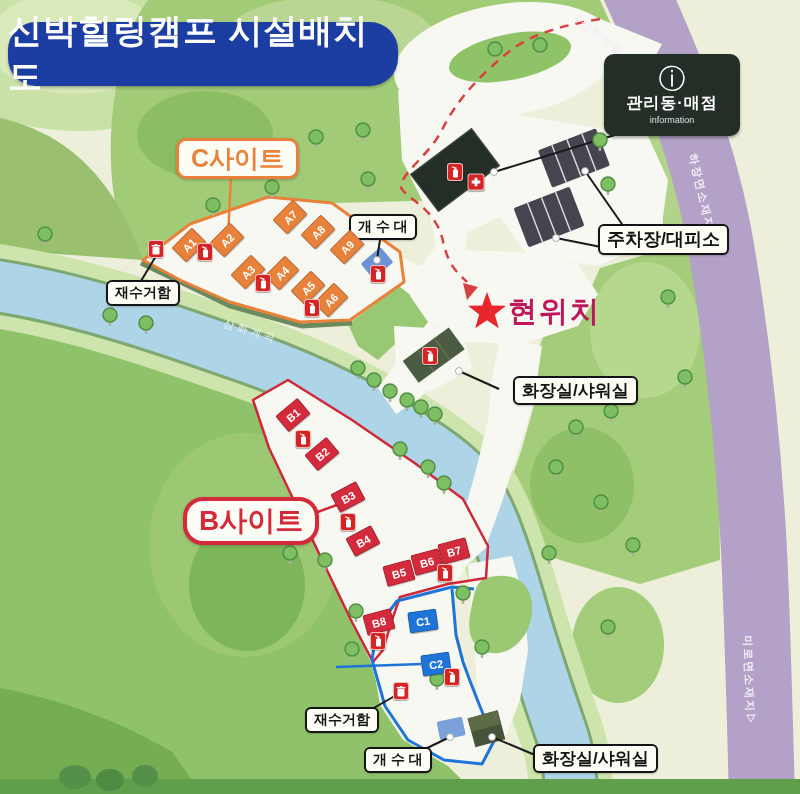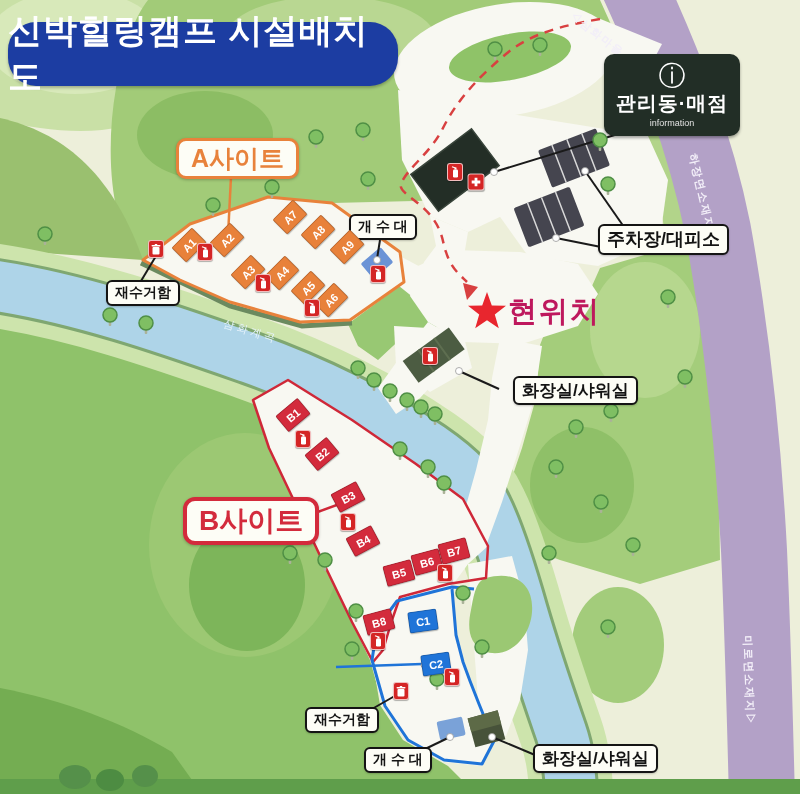--- a/index.html
+++ b/index.html
@@ -9,28 +9,28 @@
   .ov{position:absolute;left:0;top:0;width:800px;height:794px;}
 
   .title-banner{position:absolute;left:8px;top:22px;width:390px;height:64px;
     background:#1c3da2;border-radius:28px;display:flex;align-items:center;justify-content:center;
     color:#fff;font-size:34px;font-weight:bold;letter-spacing:1px;box-shadow:0 2px 3px rgba(0,0,0,.25);}
 
   .callout{position:absolute;background:#fdfdf6;border:2px solid #141414;border-radius:6px;
     font-weight:bold;color:#141414;padding:2px 7px;white-space:nowrap;line-height:1.25;
     box-shadow:0 1px 2px rgba(0,0,0,.2);}
 
-  .site-label{position:absolute;background:#fdfdf6;border-radius:12px;font-weight:bold;
+  .site-label{position:absolute;background:#fdfdf6;border-radius:20px;font-weight:bold;
     padding:1px 12px;white-space:nowrap;box-shadow:0 1px 3px rgba(0,0,0,.25);}
 
   .info-sign{position:absolute;left:604px;top:54px;width:136px;height:82px;background:#222e26;
     border-radius:10px;color:#fff;display:flex;flex-direction:column;align-items:center;
     justify-content:center;box-shadow:0 2px 3px rgba(0,0,0,.35);}
   .info-icon{font-size:27px;line-height:26px;}
-  .info-title{font-size:20px;font-weight:bold;letter-spacing:1px;margin-top:1px;}
+  .info-title{font-size:16px;font-weight:bold;letter-spacing:1px;margin-top:1px;}
   .info-sub{font-size:9px;color:#e2e2e2;margin-top:1px;text-align:center;}
 
   .cur-loc{position:absolute;left:508px;top:292px;color:#be185d;font-size:29px;font-weight:bold;letter-spacing:2px;}
 
   .road-label{position:absolute;color:#f2eef8;font-size:11px;font-weight:bold;letter-spacing:2px;
     white-space:nowrap;transform-origin:left top;}
   .river-label{position:absolute;left:226px;top:316px;color:#e6f3fb;font-size:11px;letter-spacing:3px;
     transform:rotate(17deg);transform-origin:left top;white-space:nowrap;}
 
   .pad{position:absolute;width:27px;height:19px;display:flex;align-items:center;justify-content:center;
@@ -329,21 +329,21 @@
     <div class="river-label">삼화계곡</div>
 
     <div class="title-banner">신박힐링캠프 시설배치도</div>
 
     <div class="info-sign">
       <div class="info-icon">ⓘ</div>
       <div class="info-title">관리동·매점</div>
       <div class="info-sub">information</div>
     </div>
 
-    <div class="site-label" style="left:176px;top:138px;border:3px solid #e8823b;color:#e8823b;font-size:25px;border-radius:10px;">A사이트</div>
+    <div class="site-label" style="left:176px;top:138px;border:3px solid #e8823b;color:#e8823b;font-size:25px;border-radius:10px;">C사이트</div>
     <div class="site-label" style="left:183px;top:497px;border:4px solid #d32b3c;color:#d32b3c;font-size:28px;">B사이트</div>
 
     <div class="callout" style="left:598px;top:224px;font-size:18px;">주차장/대피소</div>
     <div class="callout" style="left:513px;top:376px;font-size:17px;">화장실/샤워실</div>
     <div class="callout" style="left:533px;top:744px;font-size:17px;">화장실/샤워실</div>
     <div class="callout" style="left:349px;top:214px;font-size:14px;">개 수 대</div>
     <div class="callout" style="left:364px;top:747px;font-size:14px;">개 수 대</div>
     <div class="callout" style="left:106px;top:280px;font-size:14px;">재수거함</div>
     <div class="callout" style="left:305px;top:707px;font-size:14px;">재수거함</div>
 

